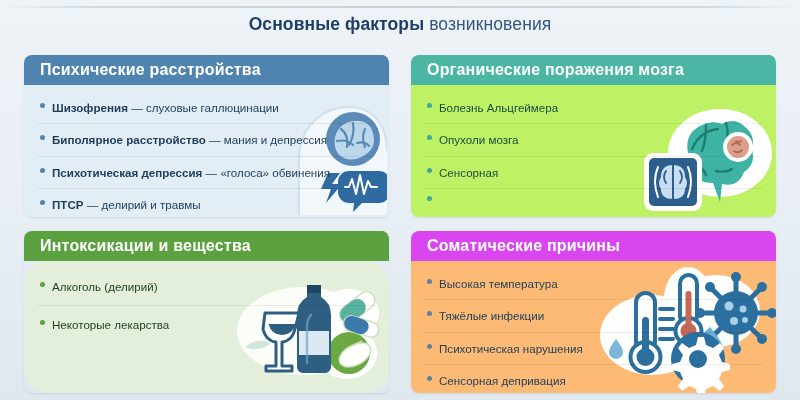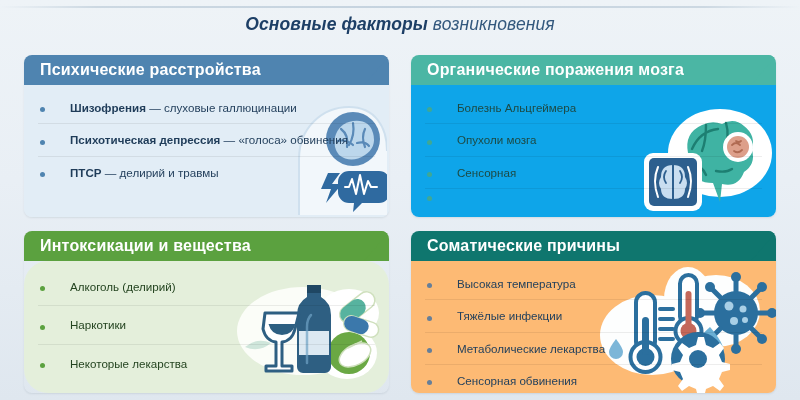--- a/index.html
+++ b/index.html
@@ -18,21 +18,20 @@
     position: absolute; left: 0; top: 6px; width: 800px; height: 2px;
     background: linear-gradient(90deg, rgba(255,255,255,0) 0%, #ccd8e2 12%, #c5d3df 50%, #ccd8e2 88%, rgba(255,255,255,0) 100%);
   }
 
   
   .title-bar {
     position: absolute; left: 0; top: 14px; width: 800px;
     text-align: center;
     font-size: 17.5px; letter-spacing: .1px;
     white-space: nowrap;
-    font-style: italic;
   }
   .title-strong { font-weight: bold; color: #1d3f66; }
   .title-rest   { font-weight: normal; color: #33587d; }
 
   
   .grid {
     position: absolute; left: 24px; top: 55px;
     width: 752px; height: 338px;
     display: grid;
     grid-template-columns: 365px 365px;
@@ -72,54 +71,54 @@
   .card-body {
     position: relative;
     height: 132px;
     padding: 7px 14px 6px 14px;
     z-index: 2;
   }
 
   .items { position: relative; z-index: 4; }
 
   .item {
-    display: flex; align-items: flex-end;
-    gap: 25px;
+    display: flex; align-items: center;
+    gap: 7px;
     white-space: nowrap;
     line-height: 1.15;
   }
   .item + .item { border-top: 1px solid rgba(0,0,0,.07); }
   .bullet {
     flex: 0 0 auto;
     width: 5px; height: 5px; border-radius: 50%;
     position: relative; top: -2px;
   }
   .item-text { font-size: 11.6px; }
   .item-text b { font-weight: bold; }
 
   
   .c-mental .card-head, .c-mental .head-fill { background: #4f84b0; }
   .c-mental .card-body { background: #e2edf6; }
   .c-mental .bullet { background: #4f84b0; }
   .c-mental .item-text { color: #1f3c59; }
   .c-mental .item { padding: 9px 0 9px 2px; }
 
   .c-organic .card-head, .c-organic .head-fill { background: #4bb6a4; align-items: center; }
-  .c-organic .card-body { background: #0ea5e9; }
+  .c-organic .card-body { background: #bef264; }
   .c-organic .bullet { background: #3fa895; }
   .c-organic .item-text { color: #1d4a44; }
   .c-organic .item { padding: 9px 0 9px 2px; }
 
   .c-tox .card-head, .c-tox .head-fill { background: #5ba13f; }
   .c-tox .card-body { background: #e4efdb; border-radius: 24px; }
   .c-tox .bullet { background: #5ba13f; }
   .c-tox .item-text { color: #244420; }
   .c-tox .item { padding: 12px 0 12px 2px; }
 
-  .c-soma .card-head, .c-soma .head-fill { background: #0f766e; }
+  .c-soma .card-head, .c-soma .head-fill { background: #d946ef; }
   .c-soma .card-body { background: #fdba74; }
   .c-soma .bullet { background: #667f99; }
   .c-soma .item-text { color: #24415c; }
   .c-soma .item { padding: 9px 0 9px 2px; }
 
   
   .illo {
     position: absolute;
     z-index: 1;
     pointer-events: none;
@@ -154,20 +153,24 @@
         <path d="M58 30 q8 6 6 18 M70 24 q2 12 -4 22 M82 30 q-4 8 0 18 M54 42 q10 -2 16 4 M74 44 q8 -2 12 3" fill="none" stroke="#5a8ab8" stroke-width="2.2" stroke-linecap="round"></path>
         <path d="M45 74 l12 0 l-8 11 l10 0 l-16 19 l5 -14 l-10 0 Z" fill="#2f6aa0"></path>
         <path d="M66 72 h30 a11 11 0 0 1 11 11 v10 a11 11 0 0 1 -11 11 h-17 l-9 9 l1 -9 h-5 a11 11 0 0 1 -11 -11 v-10 a11 11 0 0 1 11 -11 z" fill="#2f6aa0"></path>
         <path d="M62 88 h4 l3 -8 l4 15 l4 -19 l4 19 l4 -13 l3 6 h6" fill="none" stroke="#ffffff" stroke-width="2" stroke-linecap="round" stroke-linejoin="round"></path>
       </svg>
 
       <div class="items">
         <div class="item">
           <span class="bullet"></span>
           <span class="item-text"><b>Шизофрения</b><span> — слуховые галлюцинации</span></span>
+        </div>
+        <div class="item">
+          <span class="bullet"></span>
+          <span class="item-text"><b>Биполярное расстройство</b><span> — мания и депрессия</span></span>
         </div>
         <div class="item">
           <span class="bullet"></span>
           <span class="item-text"><b>Психотическая депрессия</b><span> — «голоса» обвинения</span></span>
         </div>
         <div class="item">
           <span class="bullet"></span>
           <span class="item-text"><b>ПТСР</b><span> — делирий и травмы</span></span>
         </div>
       </div>
@@ -243,24 +246,20 @@
         <rect x="68" y="62" width="30" height="24" fill="#dce9f2"></rect>
         <path d="M80 46 q-4 4 -4 12 v36" fill="none" stroke="#6fa3c4" stroke-width="2.5" stroke-linecap="round" opacity=".7"></path>
         <path d="M34 44 h34 l-4 16 q-3 12 -13 13 v24 h10 v5 h-26 v-5 h10 v-24 q-10 -1 -13 -13 z" fill="#ffffff" stroke="#2e5f82" stroke-width="3" stroke-linejoin="round"></path>
         <path d="M37.5 55 h27 q-3 11 -13.5 11 q-10.5 0 -13.5 -11 z" fill="#2e5f82"></path>
       </svg>
 
       <div class="items">
         <div class="item">
           <span class="bullet"></span>
           <span class="item-text"><span>Алкоголь (делирий)</span></span>
-        </div>
-        <div class="item">
-          <span class="bullet"></span>
-          <span class="item-text"><span>Наркотики</span></span>
         </div>
         <div class="item">
           <span class="bullet"></span>
           <span class="item-text"><span>Некоторые лекарства</span></span>
         </div>
       </div>
     </div>
   </div>
 
   <div class="card c-soma">
@@ -321,23 +320,23 @@
         <div class="item">
           <span class="bullet"></span>
           <span class="item-text"><span>Высокая температура</span></span>
         </div>
         <div class="item">
           <span class="bullet"></span>
           <span class="item-text"><span>Тяжёлые инфекции</span></span>
         </div>
         <div class="item">
           <span class="bullet"></span>
-          <span class="item-text"><span>Метаболические лекарства</span></span>
-        </div>
-        <div class="item">
-          <span class="bullet"></span>
-          <span class="item-text"><span>Сенсорная обвинения</span></span>
+          <span class="item-text"><span>Психотическая нарушения</span></span>
+        </div>
+        <div class="item">
+          <span class="bullet"></span>
+          <span class="item-text"><span>Сенсорная депривация</span></span>
         </div>
       </div>
     </div>
   </div>
 
 </div>
 
 </body></html>

